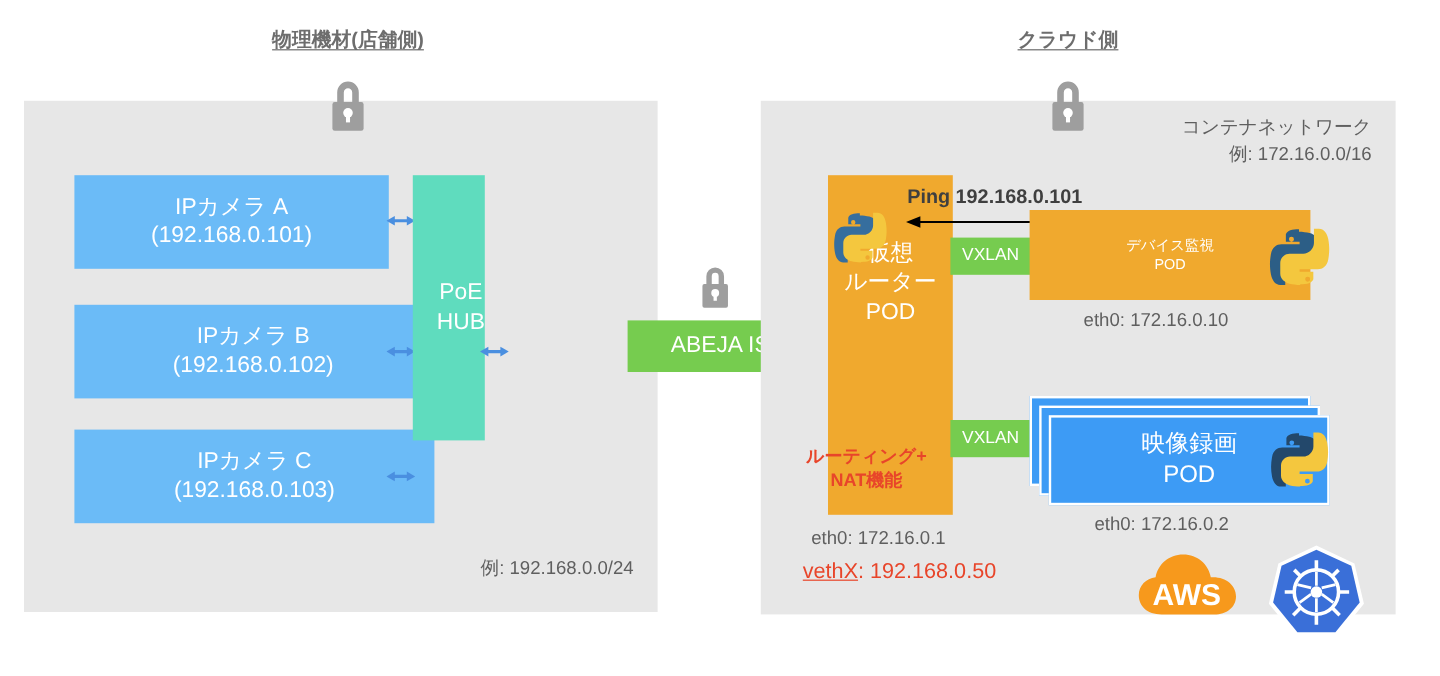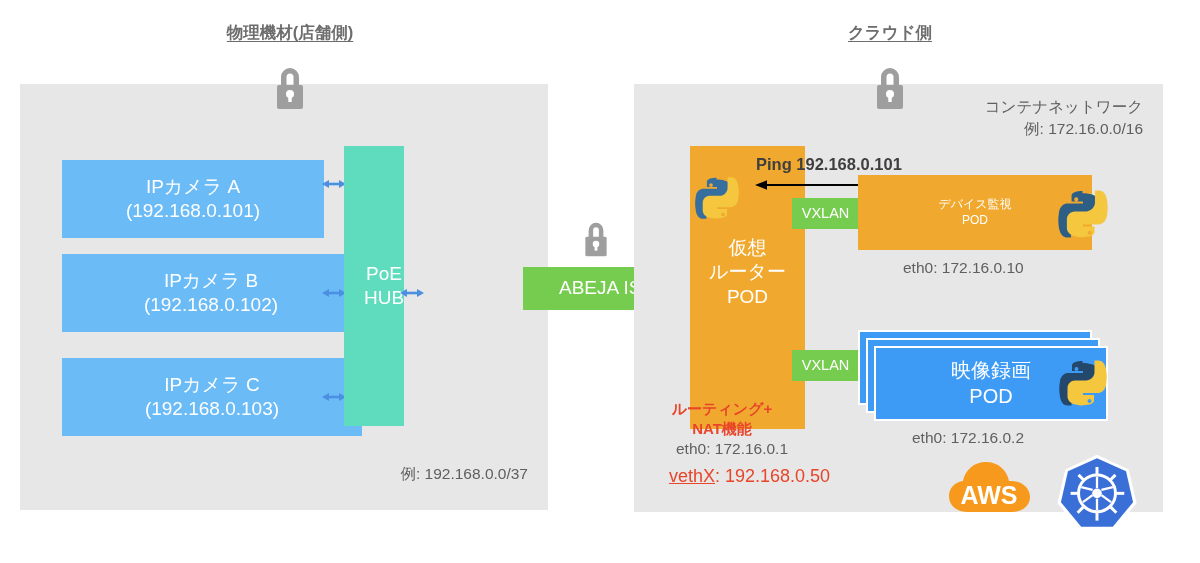--- a/index.html
+++ b/index.html
@@ -146,21 +146,21 @@
 
   <div class="abs zone" style="left:20px; top:84px; width:528px; height:426px;"></div>
 
   <svg class="abs lock" style="left:268px; top:64px;" width="44" height="50" viewBox="0 0 44 50">
     <path d="M13 22 L13 13 A9 9 0 0 1 31 13 L31 22 L25.5 22 L25.5 13 A3.5 3.5 0 0 0 18.5 13 L18.5 22 Z" fill="#9e9e9e"></path>
     <rect x="9" y="21" width="26" height="24" rx="2" fill="#9e9e9e"></rect>
     <circle cx="22" cy="30" r="4" fill="#ffffff"></circle>
     <rect x="20.3" y="30" width="3.4" height="8" fill="#ffffff"></rect>
   </svg>
 
-  <div class="abs node cam" style="left:62px; top:146px; width:262px; height:78px;margin-top:14px;">
+  <div class="abs node cam" style="left:62px; top:146px; width:262px; height:78px;">
     <span>IPカメラ A</span>
     <span>(192.168.0.101)</span>
   </div>
   <div class="abs node cam" style="left:62px; top:254px; width:298px; height:78px;">
     <span>IPカメラ B</span>
     <span>(192.168.0.102)</span>
   </div>
   <div class="abs node cam" style="left:62px; top:358px; width:300px; height:78px;">
     <span>IPカメラ C</span>
     <span>(192.168.0.103)</span>
@@ -175,33 +175,33 @@
     <line x1="5" y1="8" x2="19" y2="8" stroke="#4a8fe0" stroke-width="2.6"></line>
     <polygon points="0,8 7,4 7,12" fill="#4a8fe0"></polygon>
     <polygon points="24,8 17,4 17,12" fill="#4a8fe0"></polygon>
   </svg>
   <svg class="abs arrow-blue" style="left:322px; top:389px;" width="24" height="16" viewBox="0 0 24 16">
     <line x1="5" y1="8" x2="19" y2="8" stroke="#4a8fe0" stroke-width="2.6"></line>
     <polygon points="0,8 7,4 7,12" fill="#4a8fe0"></polygon>
     <polygon points="24,8 17,4 17,12" fill="#4a8fe0"></polygon>
   </svg>
 
-  <div class="abs node poe" style="left:344px; top:146px; width:60px; height:280px;padding-left:20px;">
+  <div class="abs node poe" style="left:344px; top:146px; width:60px; height:221px;padding-left:20px;">
     <span>PoE</span>
     <span>HUB</span>
   </div>
 
   <svg class="abs arrow-blue" style="left:400px; top:285px;" width="24" height="16" viewBox="0 0 24 16">
     <line x1="5" y1="8" x2="19" y2="8" stroke="#4a8fe0" stroke-width="2.6"></line>
     <polygon points="0,8 7,4 7,12" fill="#4a8fe0"></polygon>
     <polygon points="24,8 17,4 17,12" fill="#4a8fe0"></polygon>
   </svg>
 
 
-  <div class="abs zone-note" style="left:328px; top:463px; width:200px;">例: 192.168.0.0/37</div>
+  <div class="abs zone-note" style="left:328px; top:463px; width:200px;">例: 192.168.0.0/24</div>
 
   <svg class="abs lock" style="left:578px; top:219px;" width="36" height="42" viewBox="0 0 44 50">
     <path d="M13 22 L13 13 A9 9 0 0 1 31 13 L31 22 L25.5 22 L25.5 13 A3.5 3.5 0 0 0 18.5 13 L18.5 22 Z" fill="#9e9e9e"></path>
     <rect x="9" y="21" width="26" height="24" rx="2" fill="#9e9e9e"></rect>
     <circle cx="22" cy="30" r="4" fill="#ffffff"></circle>
     <rect x="20.3" y="30" width="3.4" height="8" fill="#ffffff"></rect>
   </svg>
   <div class="abs node isp" style="left:523px; top:267px; width:167px; height:43px;">
     <span>ABEJA ISP</span>
   </div>
@@ -213,32 +213,32 @@
     <rect x="9" y="21" width="26" height="24" rx="2" fill="#9e9e9e"></rect>
     <circle cx="22" cy="30" r="4" fill="#ffffff"></circle>
     <rect x="20.3" y="30" width="3.4" height="8" fill="#ffffff"></rect>
   </svg>
 
   <div class="abs zone-note" style="left:913px; top:96px; width:230px;">
     <div>コンテナネットワーク</div>
     <div>例: 172.16.0.0/16</div>
   </div>
 
-  <div class="abs node vrouter" style="left:690px; top:146px; width:115px; height:283px; justify-content:flex-start; padding-top:90px;">
+  <div class="abs node vrouter" style="left:690px; top:146px; width:104px; height:283px; justify-content:flex-start; padding-top:54px;">
     <span>仮想</span>
     <span>ルーター</span>
     <span>POD</span>
   </div>
 
   <svg class="abs pysnake" style="left:694px; top:175px;" width="46" height="46" viewBox="0 0 100 100">
     <path d="M49 6c-11 0-19 2-21 8v12h22v4H21c-8 0-15 5-17 16-2 12-2 20 0 32 2 10 7 17 15 17h8V77c0-9 8-17 17-17h22c8 0 15-7 15-15V28c0-8-7-14-15-16-5-1-11-2-17-2 zM37 18a4 4 0 1 1 0 8 4 4 0 0 1 0-8z" fill="#366e9e"></path>
     <path d="M51 94c11 0 19-2 21-8V74H50v-4h29c8 0 15-5 17-16 2-12 2-20 0-32-2-10-7-17-15-17h-8v23c0 9-8 17-17 17H34c-8 0-15 7-15 15v17c0 8 7 14 15 16 5 1 11 2 17 2zM63 82a4 4 0 1 1 0 8 4 4 0 0 1 0-8z" fill="#f4c73e"></path>
   </svg>
 
-  <div class="abs nat-label" style="left:662px; top:371px; width:120px;margin-top:28px;">
+  <div class="abs nat-label" style="left:662px; top:371px; width:120px;">
     <div>ルーティング+</div>
     <div>NAT機能</div>
   </div>
 
   <div class="abs caption" style="left:676px; top:440px;">
     <span class="u">eth0</span><span>: 172.16.0.1</span>
   </div>
   <div class="abs caption-red" style="left:669px; top:466px;">
     <span class="u">vethX</span><span>: 192.168.0.50</span>
   </div>

